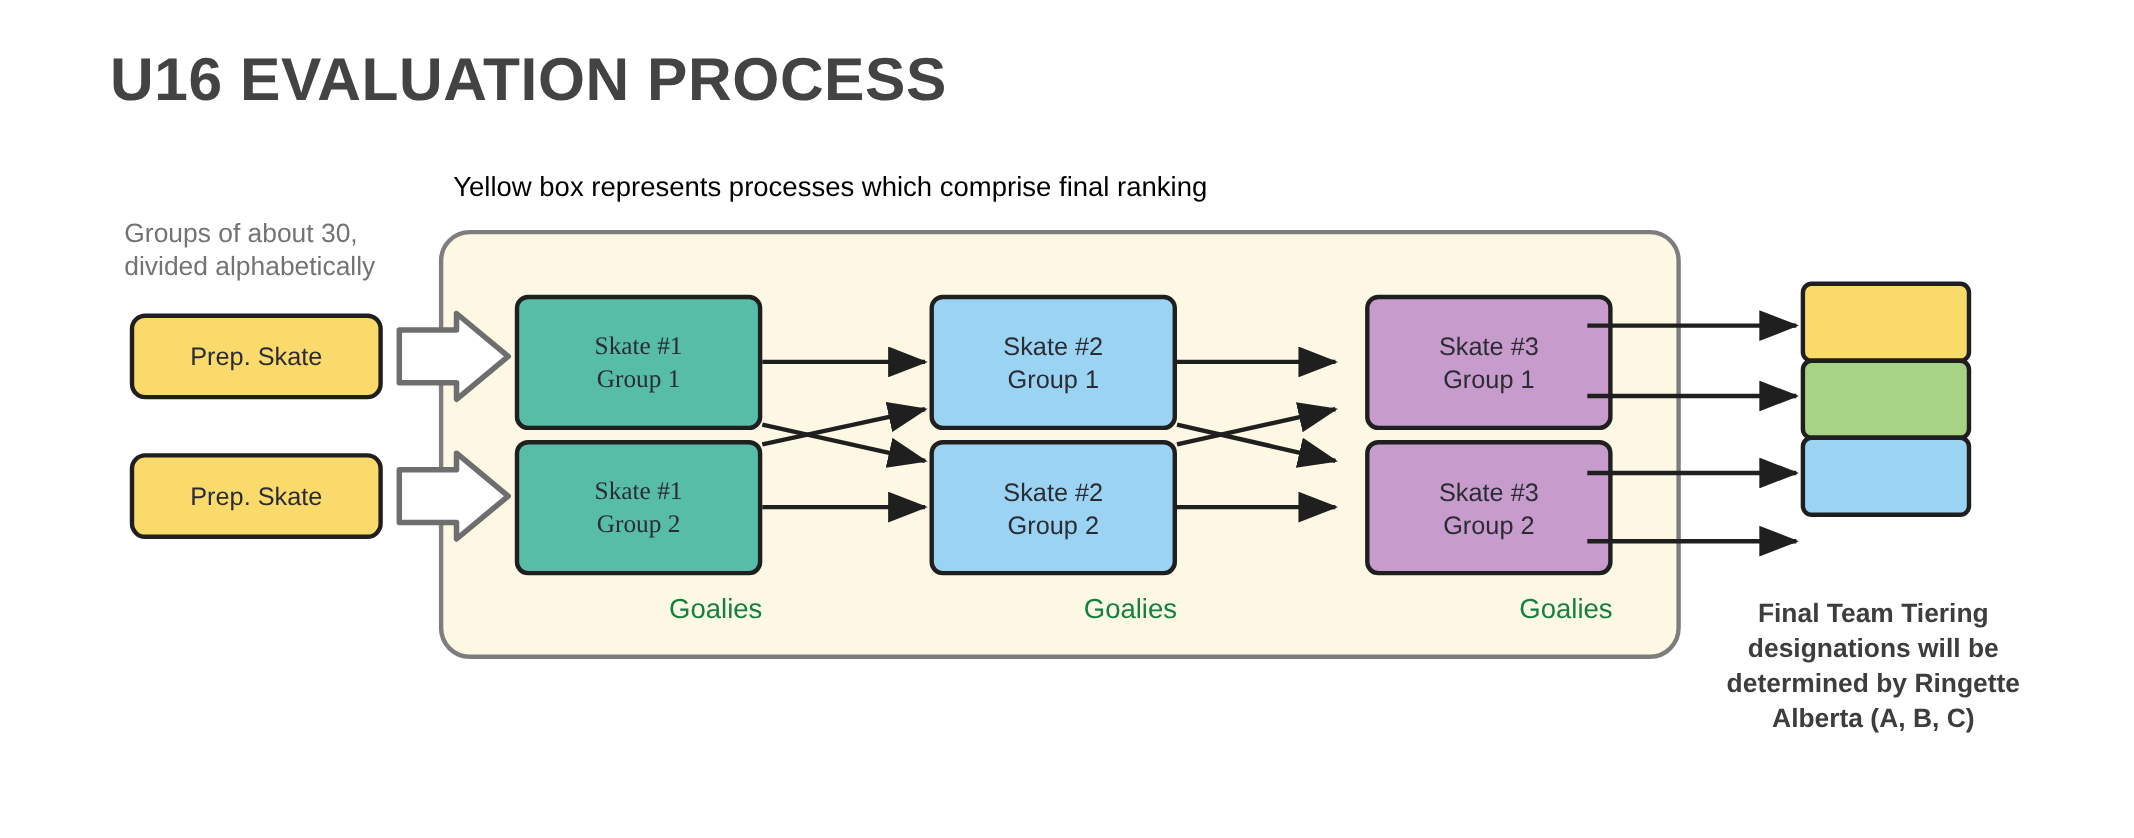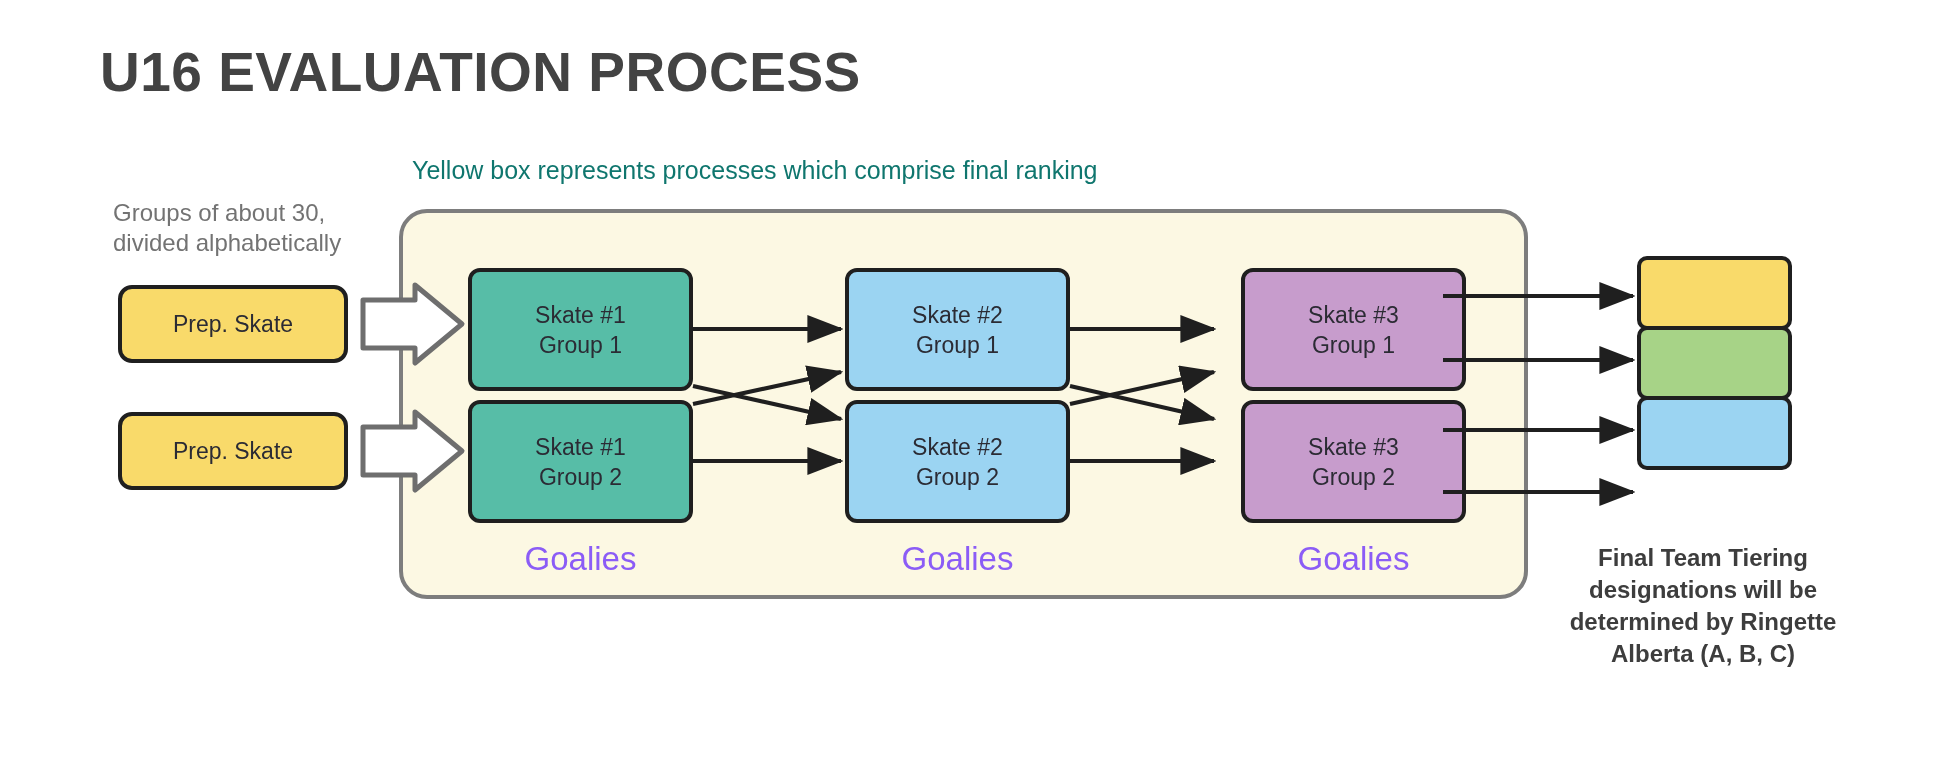--- a/index.html
+++ b/index.html
@@ -35,21 +35,21 @@
     color: #434343;
     white-space: nowrap;
   }
 
   
   .caption-yellowbox {
     position: absolute;
     left: 412px;
     top: 156px;
     font-size: 25px;
-    color: #0f766e;
+    color: #000000;
     white-space: nowrap;
   }
 
   .caption-groups {
     position: absolute;
     left: 113px;
     top: 198px;
     width: 260px;
     font-size: 24px;
     line-height: 30px;
@@ -110,31 +110,31 @@
   .node-skate {
     width: 225px;
     height: 123px;
   }
   .col1 { left: 468px; }
   .col2 { left: 845px; }
   .col3 { left: 1218px; margin-left: 23px; }
   .row1 { top: 268px; }
   .row2 { top: 400px; }
 
-  .fill-teal   { background: #57bda7; }
+  .fill-teal   { background: #57bda7; font-family: Liberation Serif, serif; }
   .fill-blue   { background: #9bd4f2; }
   .fill-purple { background: #c79ccc; }
 
   
   .goalies {
     position: absolute;
     width: 225px;
-    text-align: center;
-    font-size: 33px;
-    color: #8b5cf6;
+    text-align: right;
+    font-size: 25px;
+    color: #15803d;
     top: 540px;
   }
   .goalies.col1 { left: 468px; }
   .goalies.col2 { left: 845px; }
   .goalies.col3 { left: 1218px; }
 
   
   .tier-stack {
     position: absolute;
     left: 1637px;

